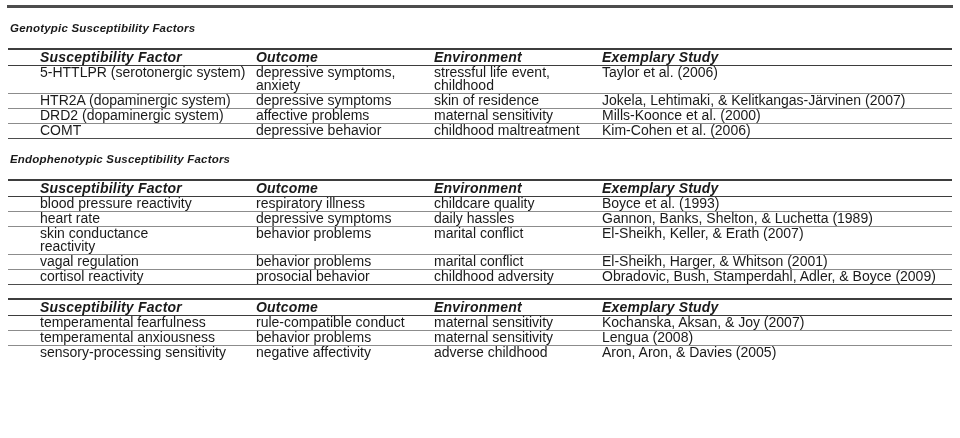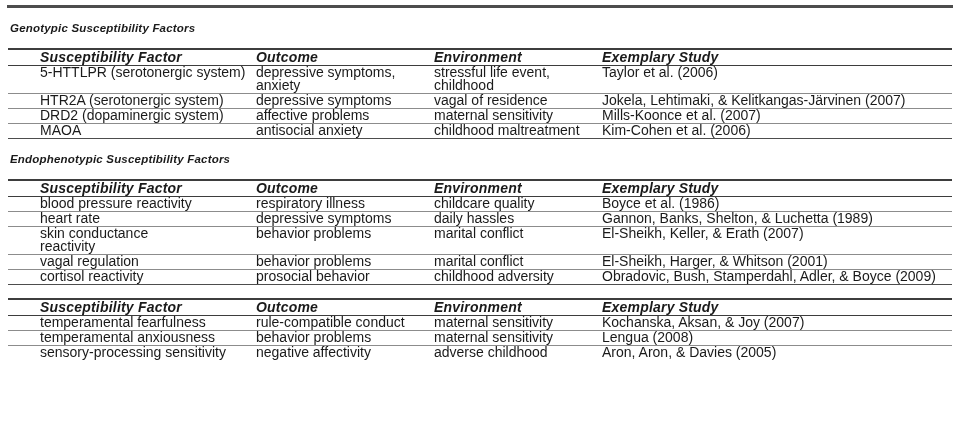--- a/index.html
+++ b/index.html
@@ -63,34 +63,34 @@
             </tr>
       </thead>
       <tbody>
             <tr>
               <td>5-HTTLPR (serotonergic system)</td>
               <td>depressive symptoms, anxiety</td>
               <td>stressful life event, childhood</td>
               <td>Taylor et al. (2006)</td>
             </tr>
             <tr>
-              <td>HTR2A (serotonergic system)</td>
+              <td>HTR2A (dopaminergic system)</td>
               <td>depressive symptoms</td>
-              <td>vagal of residence</td>
+              <td>skin of residence</td>
               <td>Jokela, Lehtimaki, &amp; Kelitkangas-Järvinen (2007)</td>
             </tr>
             <tr>
               <td>DRD2 (dopaminergic system)</td>
               <td>affective problems</td>
               <td>maternal sensitivity</td>
-              <td>Mills-Koonce et al. (2007)</td>
+              <td>Mills-Koonce et al. (2000)</td>
             </tr>
             <tr>
-              <td>MAOA</td>
-              <td>antisocial anxiety</td>
+              <td>COMT</td>
+              <td>depressive behavior</td>
               <td>childhood maltreatment</td>
               <td>Kim-Cohen et al. (2006)</td>
             </tr>
           </tbody>
     </table>
   </div>
 
   <div class="section">
     <div class="section-heading">Endophenotypic Susceptibility Factors</div>
     <table class="sus-table">
@@ -106,21 +106,21 @@
               <th>Outcome</th>
               <th>Environment</th>
               <th>Exemplary Study</th>
             </tr>
       </thead>
       <tbody>
             <tr>
               <td>blood pressure reactivity</td>
               <td>respiratory illness</td>
               <td>childcare quality</td>
-              <td>Boyce et al. (1986)</td>
+              <td>Boyce et al. (1993)</td>
             </tr>
             <tr>
               <td>heart rate</td>
               <td>depressive symptoms</td>
               <td>daily hassles</td>
               <td>Gannon, Banks, Shelton, &amp; Luchetta (1989)</td>
             </tr>
             <tr>
               <td>skin conductance
 reactivity</td>

